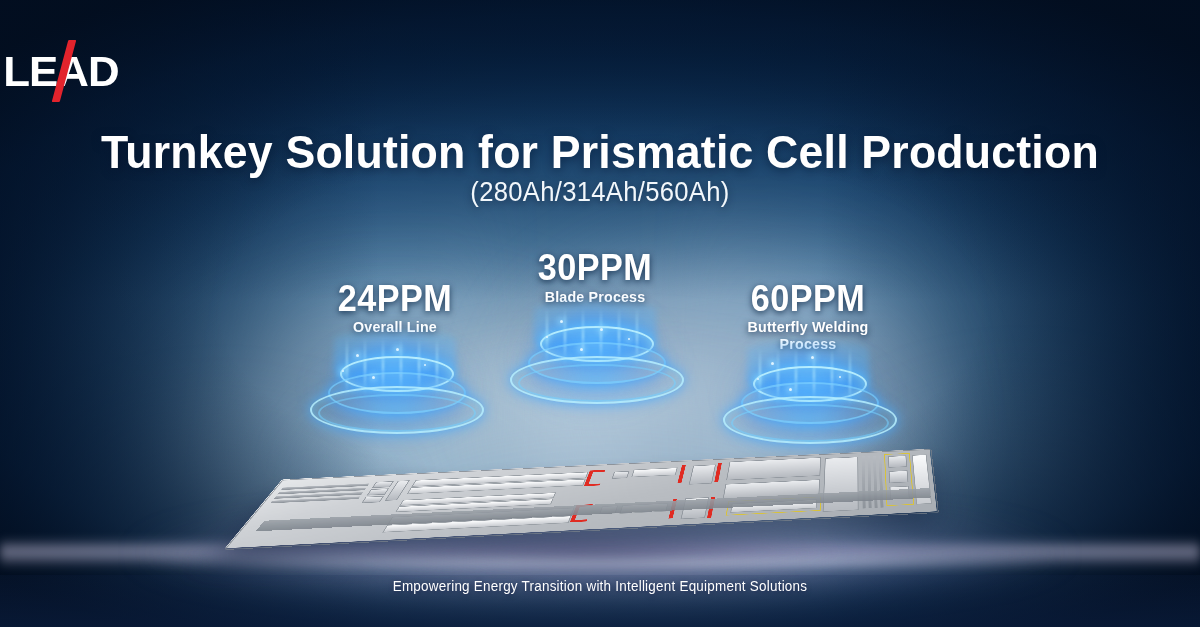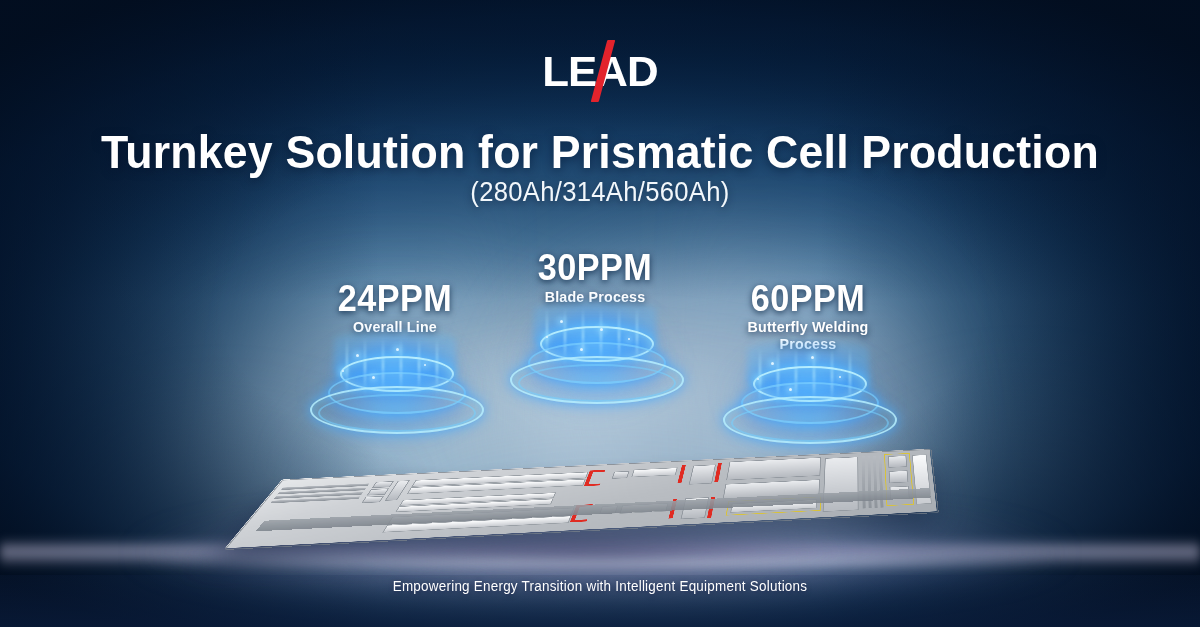--- a/index.html
+++ b/index.html
@@ -57,21 +57,21 @@
     position:absolute;left:0;right:0;top:575px;height:52px;
     background:linear-gradient(to bottom, rgba(20,40,80,.15), rgba(10,28,60,.72));
   }
   .floor-sheen{
     position:absolute;left:140px;top:556px;width:920px;height:12px;
     background:linear-gradient(to right, rgba(200,215,240,0), rgba(225,232,248,.5) 40%, rgba(225,232,248,.5) 60%, rgba(200,215,240,0));
     filter:blur(4px);
   }
 
   
-  .logo{position:absolute;left:0;right:0;top:44px;height:54px;display:flex;justify-content:center;}
+  .logo{position:absolute;left:0;right:0;top:44px;height:54px;display:flex;}
   .logo-in{position:relative;width:122px;height:54px;}
   .logo-txt{
     position:absolute;left:0;top:0;width:122px;height:54px;
     font-family:"Liberation Sans",sans-serif;font-weight:bold;font-size:43px;
     letter-spacing:-1px;color:#ffffff;line-height:54px;text-align:center;
     transform:scaleX(1.02);
   }
   .logo-slash{
     position:absolute;left:60px;top:-4px;width:8px;height:62px;
     background:#e2232c;transform:skewX(-15deg);border-radius:1px;

